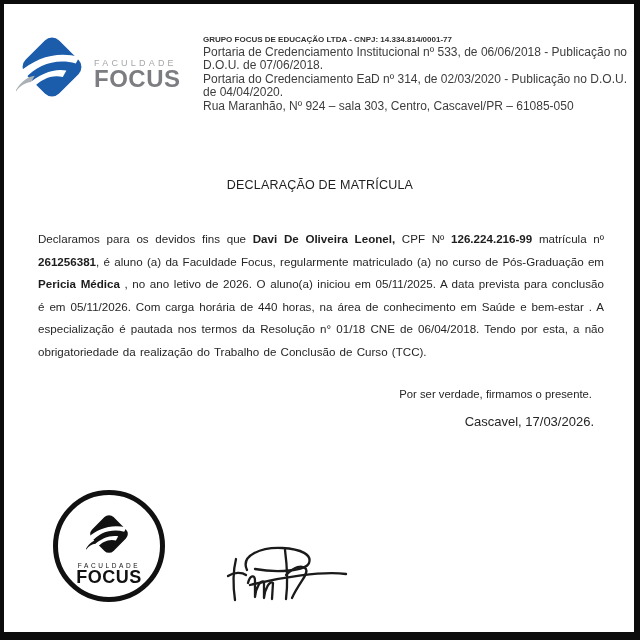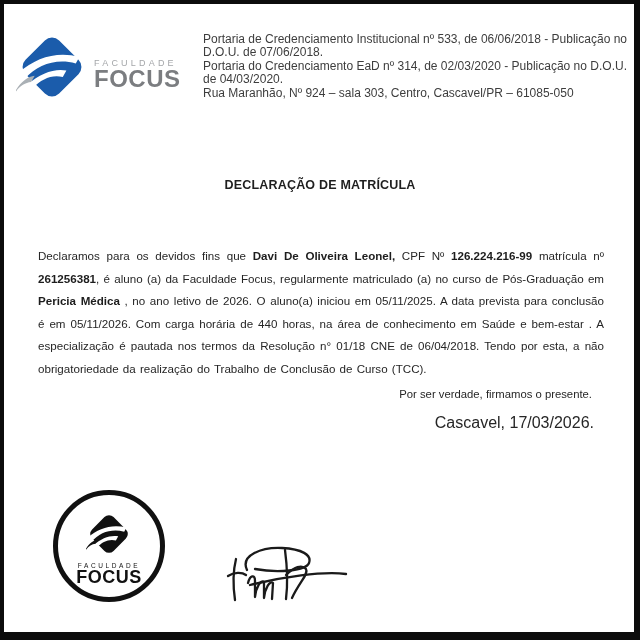--- a/index.html
+++ b/index.html
@@ -21,30 +21,30 @@
   .logo-faculdade { font-size:9px; letter-spacing:3.2px; color:#a4a6a9; font-weight:400; }
   .logo-focus { font-size:24px; font-weight:bold; letter-spacing:0.5px; color:#7b7d80; line-height:22px; }
 
   
   .header-text { position:absolute; left:203px; top:33px; width:432px; color:#3d3d3d; }
   .header-org { font-size:8px; font-weight:bold; color:#333; line-height:13px; }
   .header-line { font-size:12px; line-height:13.4px; color:#3d3d3d; }
 
   
   .doc-title { position:absolute; left:0; top:178px; width:640px; text-align:center;
-               font-size:12.5px; font-weight:bold; color:#1f1f1f; letter-spacing:0.2px; }
+               font-size:12.5px; font-weight:normal; color:#1f1f1f; letter-spacing:0.2px; }
 
   
   .doc-body { position:absolute; left:38px; top:228px; width:566px; font-size:11.6px;
-              line-height:22.6px; color:#262626; text-align:justify; word-spacing:1px;margin-top:17px; }
+              line-height:22.6px; color:#262626; text-align:justify; word-spacing:1px; }
   .doc-body b { color:#1d1d1d; }
 
   
   .closing-1 { position:absolute; right:48px; top:388px; font-size:11.3px; color:#262626; }
-  .closing-2 { position:absolute; right:46px; top:414px; font-size:16px; color:#262626; }
+  .closing-2 { position:absolute; right:46px; top:414px; font-size:13px; color:#262626; }
 
   
   .stamp { position:absolute; left:53px; top:490px; width:112px; height:112px;
            border:5px solid #111; border-radius:50%; display:flex; flex-direction:column;
            align-items:center; justify-content:center; background:#fff; }
   .stamp svg.mark { width:46px; height:50px; margin-top:2px; }
   .stamp-faculdade { font-size:6.5px; letter-spacing:2.6px; color:#111; margin-top:3px; font-weight:400; }
   .stamp-focus { font-size:18px; font-weight:bold; letter-spacing:0.5px; color:#111; line-height:17px; }
 
   
@@ -63,22 +63,23 @@
       <path d="M 16 75 C 34 58, 54 52, 70 55 L 65 64 C 50 60, 35 67, 24 79 Z" fill="#ffffff"></path>
       <path d="M 0 82 C 7 70, 17 63, 26 62 L 21 71 C 13 72, 6 76, 0 84 Z" fill="#aab0b5"></path>
     </svg>
     <div class="logo-wordmark">
       <div class="logo-faculdade">FACULDADE</div>
       <div class="logo-focus">FOCUS</div>
     </div>
   </div>
 
   <div class="header-text">
+    <div class="header-org">GRUPO FOCUS DE EDUCAÇÃO LTDA - CNPJ: 14.334.814/0001-77</div>
     <div class="header-line">Portaria de Credenciamento Institucional nº 533, de 06/06/2018 - Publicação no D.O.U. de 07/06/2018.</div>
-    <div class="header-line">Portaria do Credenciamento EaD nº 314, de 02/03/2020 - Publicação no D.O.U. de 04/03/2020.</div>
+    <div class="header-line">Portaria do Credenciamento EaD nº 314, de 02/03/2020 - Publicação no D.O.U. de 04/04/2020.</div>
     <div class="header-line">Rua Maranhão, Nº 924 – sala 303, Centro, Cascavel/PR – 61085-050</div>
   </div>
 
   <div class="doc-title">DECLARAÇÃO DE MATRÍCULA</div>
 
   <div class="doc-body"><span>Declaramos para os devidos fins que </span><b>Davi De Oliveira Leonel,</b><span> CPF Nº </span><b>126.224.216-99</b><span> matrícula nº </span><b>261256381</b><span>, é aluno (a) da Faculdade Focus, regularmente matriculado (a) no curso de Pós-Graduação em </span><b>Pericia Médica </b><span>, no ano letivo de 2026. O aluno(a) iniciou em 05/11/2025. A data prevista para conclusão é em 05/11/2026. Com carga horária de 440 horas, na área de conhecimento em Saúde e bem-estar . A especialização é pautada nos termos da Resolução n° 01/18 CNE de 06/04/2018. Tendo por esta, a não obrigatoriedade da realização do Trabalho de Conclusão de Curso (TCC).</span></div>
 
   <div class="closing-1">Por ser verdade, firmamos o presente.</div>
   <div class="closing-2">Cascavel, 17/03/2026.</div>
 

